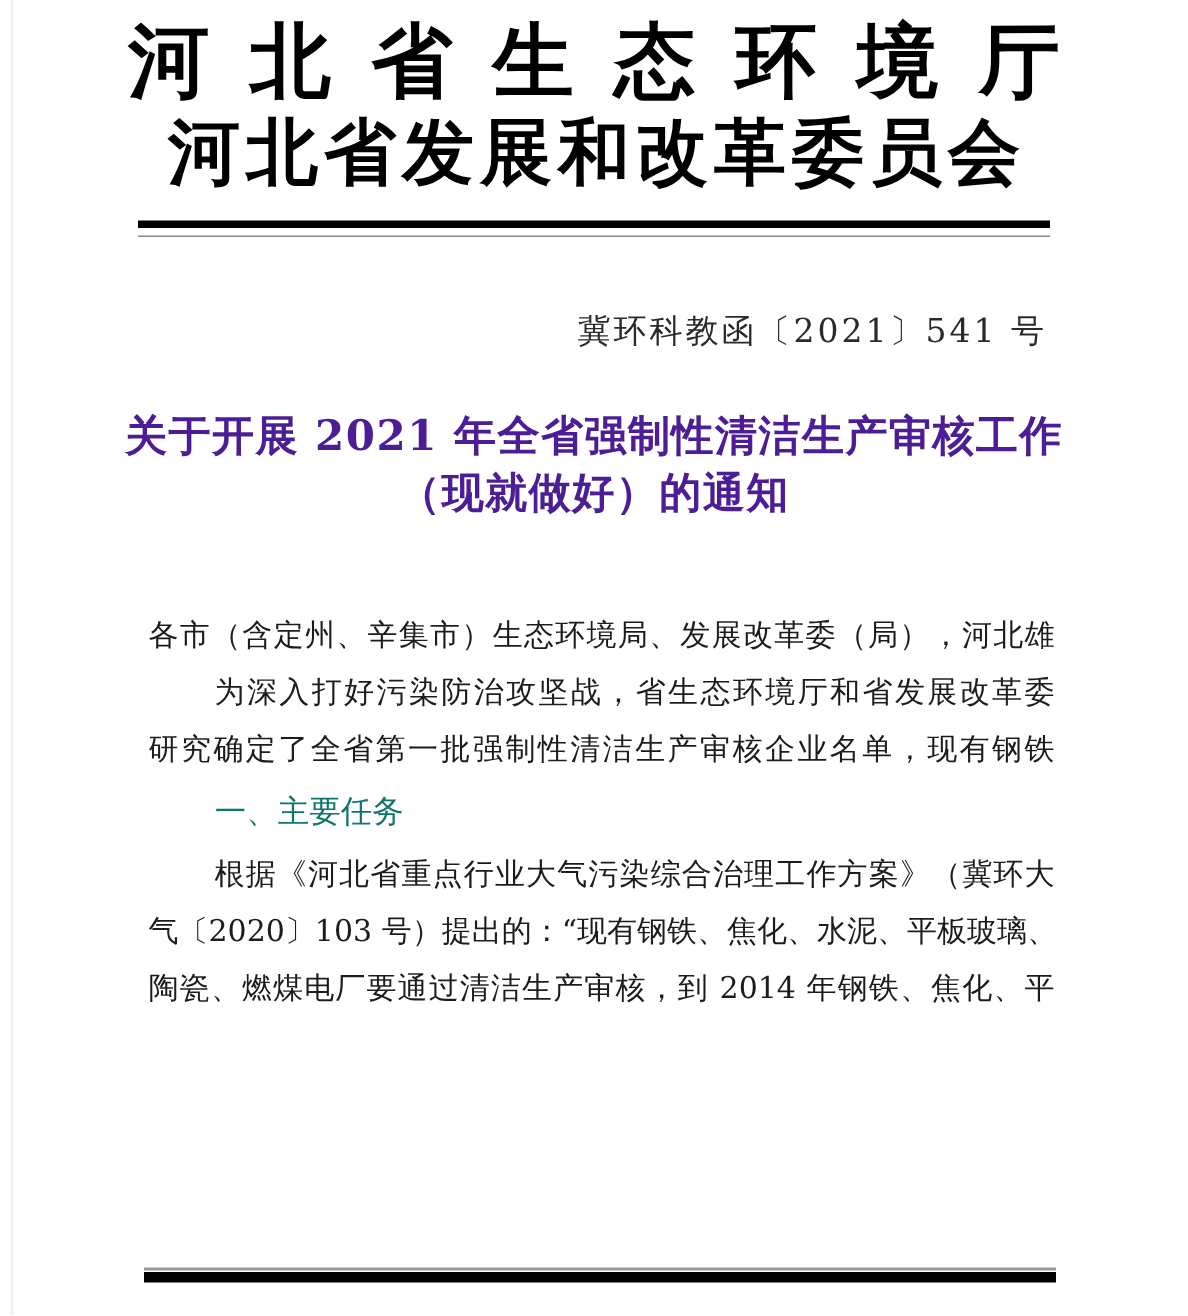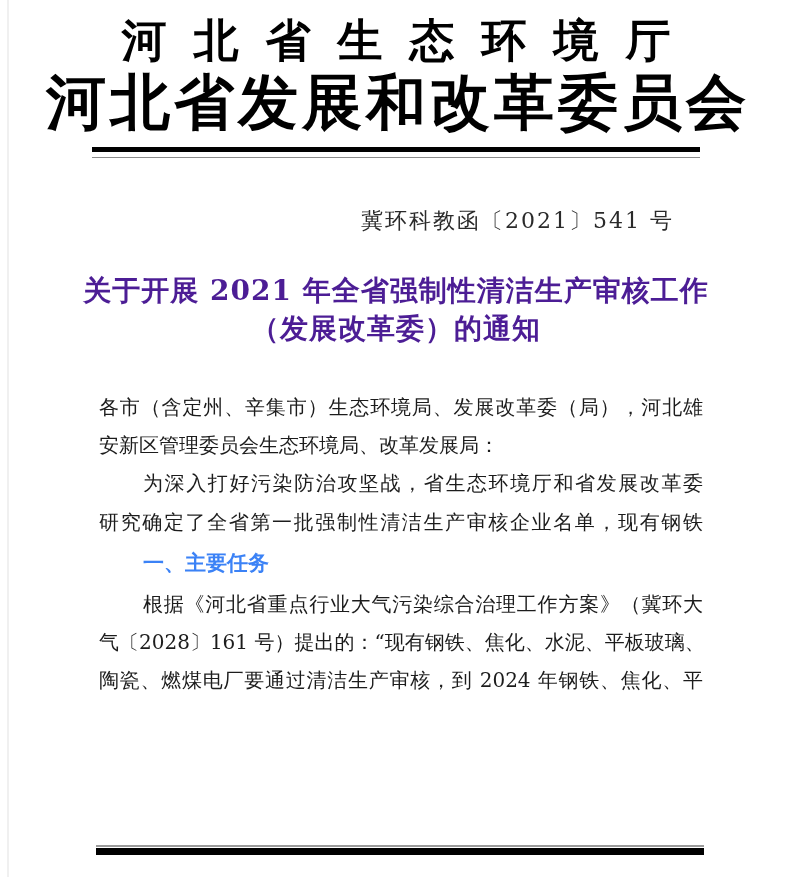--- a/index.html
+++ b/index.html
@@ -23,29 +23,29 @@
     width: 2px; height: 877px;
     background: #f0f0f0;
   }
   .header {
     padding-top: 10px;
     text-align: center;
     font-weight: bold;
     color: #000000;
   }
   .header-line1 {
-    font-size: 45px;
+    font-size: 54px;
     line-height: 62px;
     letter-spacing: 27px;
     padding-left: 27px;
     white-space: nowrap;
     font-family: Liberation Serif, serif;
   }
   .header-line2 {
-    font-size: 60px;
+    font-size: 48px;
     line-height: 60px;
     letter-spacing: 4px;
     padding-left: 4px;
     white-space: nowrap;
   }
   .header-rule {
     margin: 15px auto 0 auto;
     width: 608px;
   }
   .header-rule .thick {
@@ -53,61 +53,61 @@
     background: #000000;
   }
   .header-rule .thin {
     height: 1px;
     background: #8a8a8a;
     margin-top: 5px;
   }
   .doc-number {
     margin-top: 48px;
     text-align: right;
-    padding-right: 118px;
+    padding-right: 94px;
     font-size: 22px;
     letter-spacing: 2px;
     color: #2a2a2a;
     white-space: nowrap;
   }
   .title {
     margin-top: 36px;
     text-align: center;
     font-weight: bold;
     font-size: 28px;
     line-height: 38px;
     letter-spacing: 1px;
     color: #4c1d95;
   }
   .doc-body {
-    margin: 40px 89px 0 99px;
+    margin: 56px 89px 0 99px;
     font-size: 20px;
   }
   .line {
     line-height: 38.2px;
     white-space: nowrap;
     overflow: hidden;
     text-align: justify;
     text-align-last: justify;
     color: #1c1c1c;
   }
   .line.last {
     text-align-last: left;
   }
   .line.indent {
     text-indent: 2.2em;
   }
   .line.heading {
     font-family: "DejaVu Sans", "Liberation Sans", sans-serif;
-    font-weight: bold;
+    font-weight: normal;
     font-size: 21px;
     line-height: 40px;
     margin: 2px 0 2px 0;
     text-indent: 2.1em;
-    color: #3b82f6;
+    color: #0f766e;
     text-align-last: left;
   }
   .footer-rule {
     position: absolute;
     left: 96px;
     top: 845px;
     width: 608px;
   }
   .footer-rule .thin {
     height: 2px;
@@ -132,31 +132,30 @@
 
   <div class="header-rule">
     <div class="thick"></div>
     <div class="thin"></div>
   </div>
 
   <div class="doc-number">冀环科教函〔2021〕541 号</div>
 
   <div class="title">
     <div>关于开展 2021 年全省强制性清洁生产审核工作</div>
-    <div>（发展改革委）的通知</div>
+    <div>（现就做好）的通知</div>
   </div>
 
   <div class="doc-body">
       <div class="line">各市（含定州、辛集市）生态环境局、发展改革委（局），河北雄</div>
-      <div class="line last">安新区管理委员会生态环境局、改革发展局：</div>
       <div class="line indent">为深入打好污染防治攻坚战，省生态环境厅和省发展改革委</div>
       <div class="line">研究确定了全省第一批强制性清洁生产审核企业名单，现有钢铁</div>
       <div class="line heading last">一、主要任务</div>
       <div class="line indent">根据《河北省重点行业大气污染综合治理工作方案》（冀环大</div>
-      <div class="line">气〔2028〕161 号）提出的：“现有钢铁、焦化、水泥、平板玻璃、</div>
-      <div class="line">陶瓷、燃煤电厂要通过清洁生产审核，到 2024 年钢铁、焦化、平</div>
+      <div class="line">气〔2020〕103 号）提出的：“现有钢铁、焦化、水泥、平板玻璃、</div>
+      <div class="line">陶瓷、燃煤电厂要通过清洁生产审核，到 2014 年钢铁、焦化、平</div>
     </div>
 
   <div class="footer-rule">
     <div class="thin"></div>
     <div class="thick"></div>
   </div>
 </div>
 
 </body></html>

